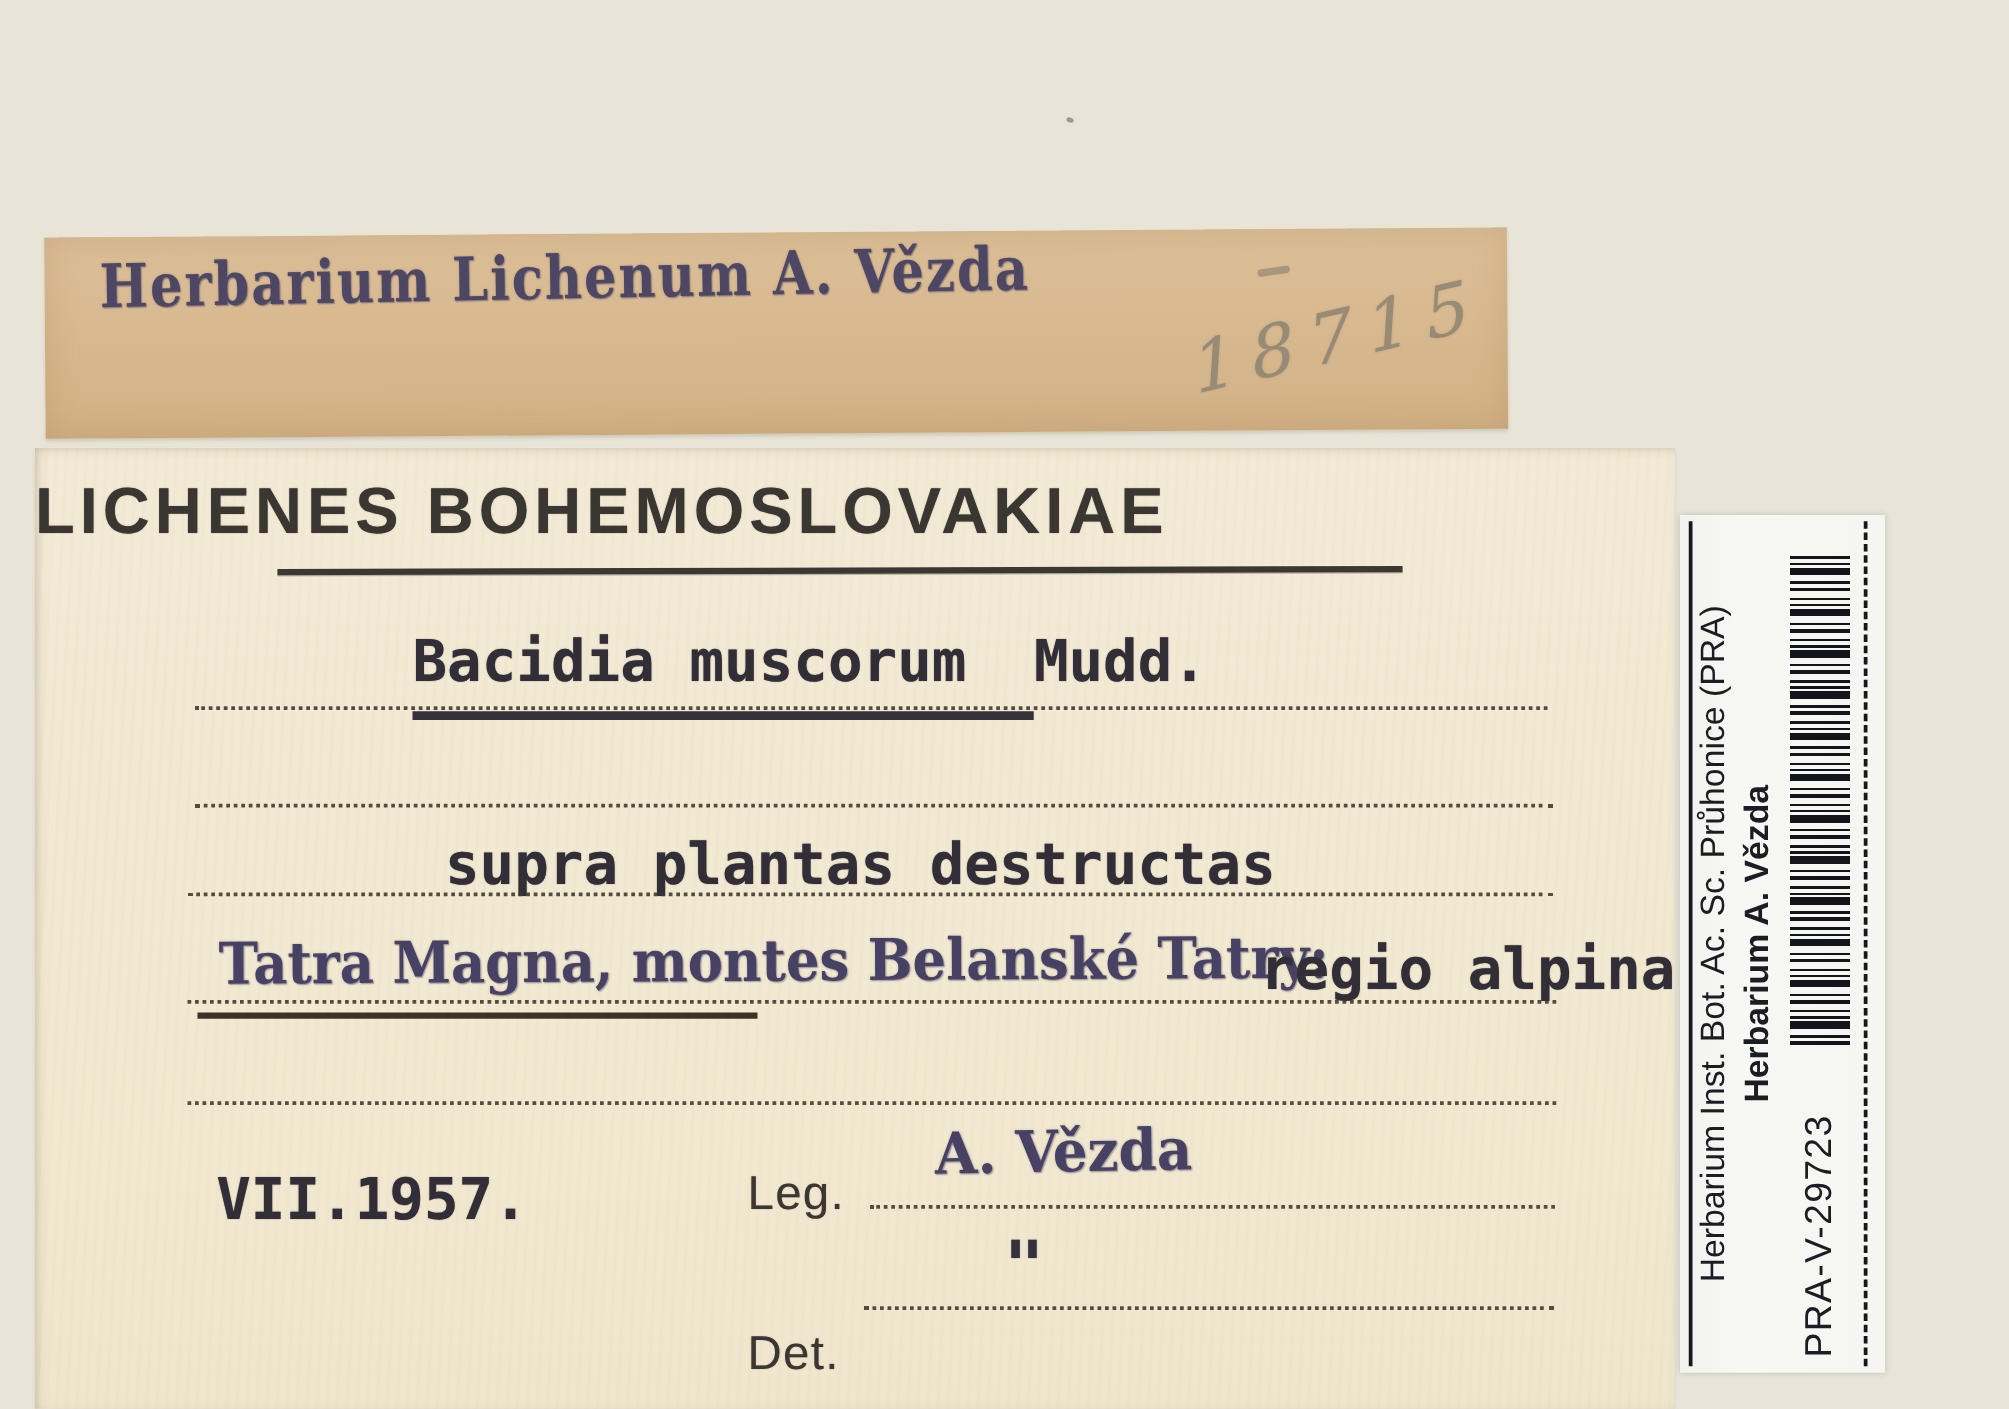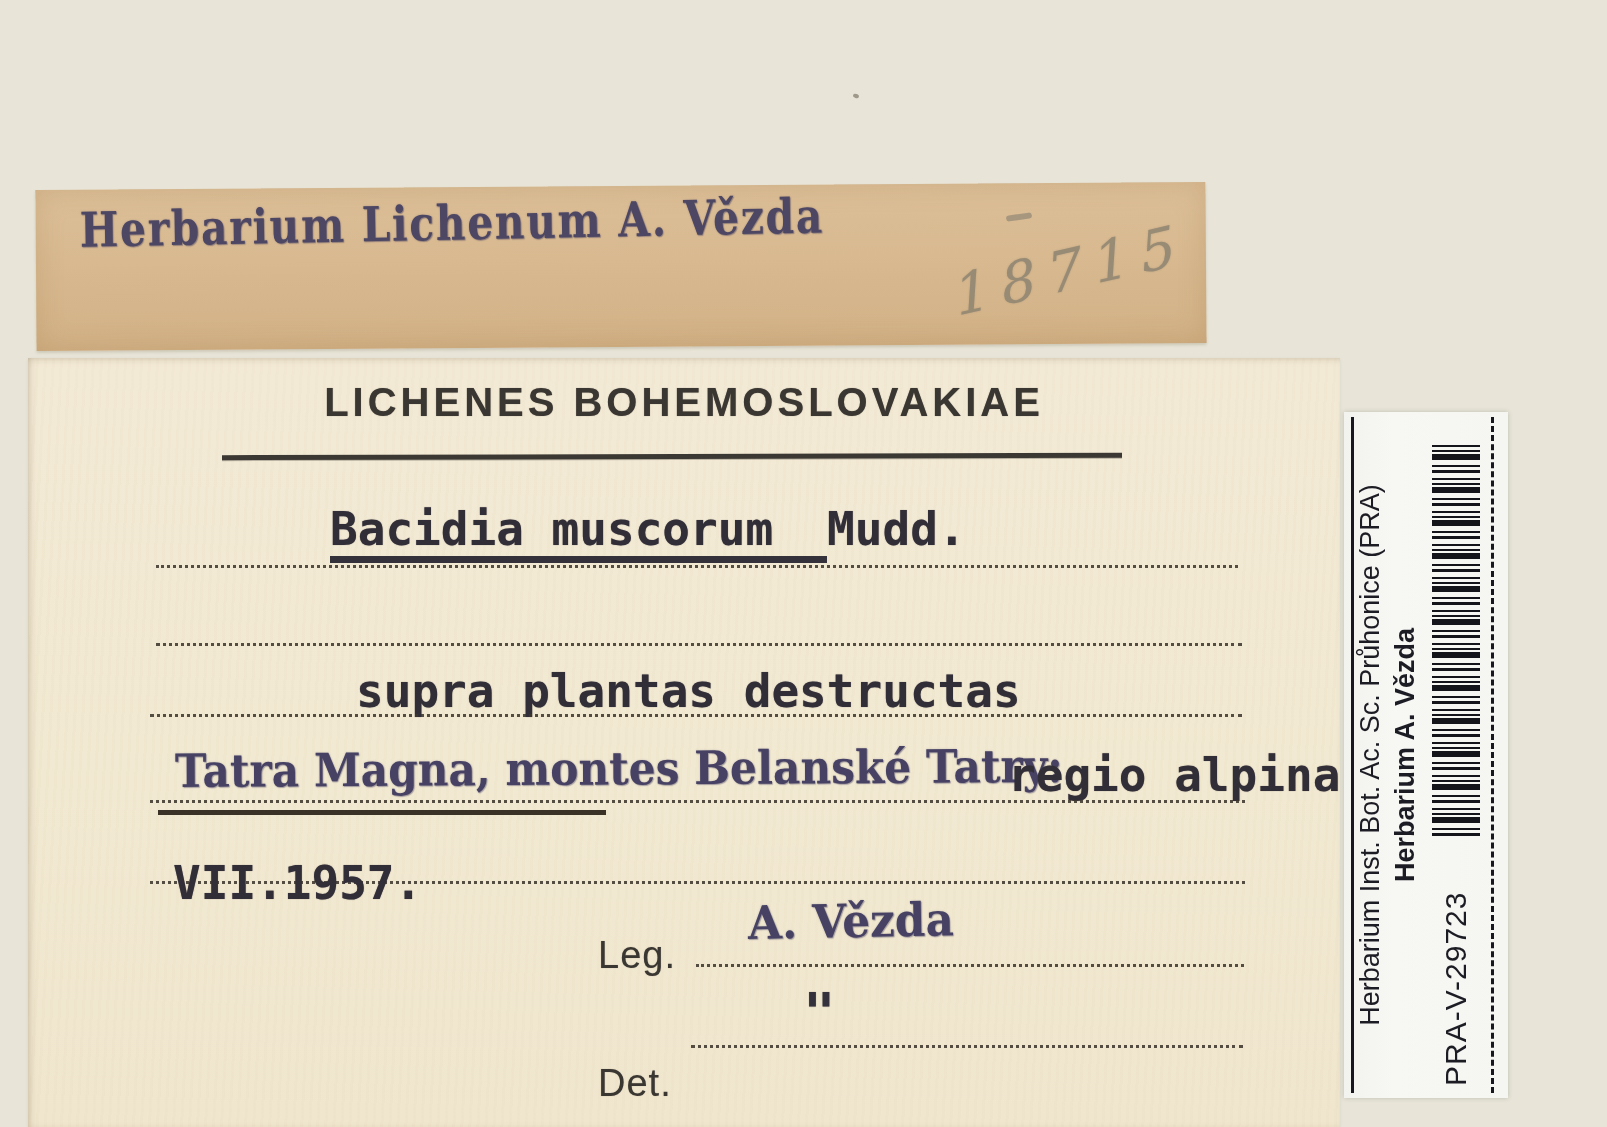--- a/index.html
+++ b/index.html
@@ -44,54 +44,54 @@
   .main-label {
     position:absolute; left:28px; top:358px; width:1312px; height:769px;
     background:
       repeating-linear-gradient(93deg, rgba(205,185,145,.05) 0 3px, rgba(0,0,0,0) 3px 8px),
       linear-gradient(180deg,#f3ead6 0%,#f2e9d2 55%,#f0e6ce 100%);
     box-shadow: inset 5px 0 10px -5px rgba(120,100,70,.35),
                 inset 0 5px 10px -6px rgba(120,100,70,.3),
                 0 1px 3px rgba(0,0,0,.08);
   }
   .series-title {
-    position:absolute; left:28px; top:376px; width:1312px; text-align:center;
-    font-family:"Liberation Sans", sans-serif; font-weight:700; font-size:40px; line-height:1.3;
+    position:absolute; left:28px; top:376px; width:1312px; text-align:left;
+    font-family:"Liberation Sans", sans-serif; font-weight:700; font-size:52px; line-height:1.3;
     letter-spacing:4px; color:#3a3631; text-shadow:0 0 1px rgba(58,54,49,.55);
   }
   .title-rule {
     position:absolute; left:222px; top:454px; width:900px; height:5px;
     background:#3b3732; transform:rotate(-0.15deg); box-shadow:0 1px 0 rgba(59,55,50,.3);
   }
   .typed {
     position:absolute; font-family:"DejaVu Sans Mono", monospace; font-weight:bold;
     font-size:46px; line-height:1; color:#322e37;
     text-shadow:0 0 1px rgba(50,46,55,.6);
   }
   .species-row { left:330px; top:506px; }
-  .species-name { border-bottom:7px solid #35313a; padding-right:54px; padding-bottom:0; }
+  .species-name { border-bottom:7px solid #35313a; padding-right:54px; padding-bottom:13px; }
   .dotl {
     position:absolute; height:0; border-bottom:3px dotted rgba(62,55,46,.88);
   }
   .dot1 { left:156px; top:565px; width:1082px; }
   .dot2 { left:156px; top:643px; width:1086px; }
   .substrate-row { left:356px; top:668px; }
   .dot3 { left:150px; top:714px; width:1092px; }
   .stampink {
     position:absolute; font-family:"DejaVu Serif", serif; font-weight:bold;
     font-size:46px; line-height:1; color:#474263;
     text-shadow:1px 1px 1px rgba(71,66,99,.4), 0 0 2px rgba(71,66,99,.3);
   }
   .locality-stamp { left:175px; top:748px; transform:scaleX(.92) rotate(-0.3deg); transform-origin:left center; }
   .locality-typed { left:1008px; top:752px; }
   .dot4 { left:150px; top:800px; width:1095px; }
   .solid-rule { position:absolute; left:158px; top:810px; width:448px; height:5px; background:#3a3226; }
   .montis-row { left:168px; top:826px; }
   .dot5 { left:150px; top:881px; width:1095px; }
-  .date-row { left:173px; top:860px; }
+  .date-row { left:173px; top:936px; }
   .print-label {
     position:absolute; font-family:"Liberation Sans", sans-serif; font-size:38px; line-height:1;
     color:#3a3631; letter-spacing:1px; text-shadow:0 0 1px rgba(58,54,49,.4);
   }
   .leg-label { left:598px; top:936px; }
   .leg-value { left:748px; top:900px; transform:scaleX(.95) rotate(-1deg); transform-origin:left center; }
   .dot-leg { left:696px; top:964px; width:548px; }
   .ditto { left:803px; top:986px; font-size:54px; color:#35313c; }
   .det-label { left:598px; top:1016px;margin-top:48px; }
   .dot-det { left:691px; top:1045px; width:552px; }

